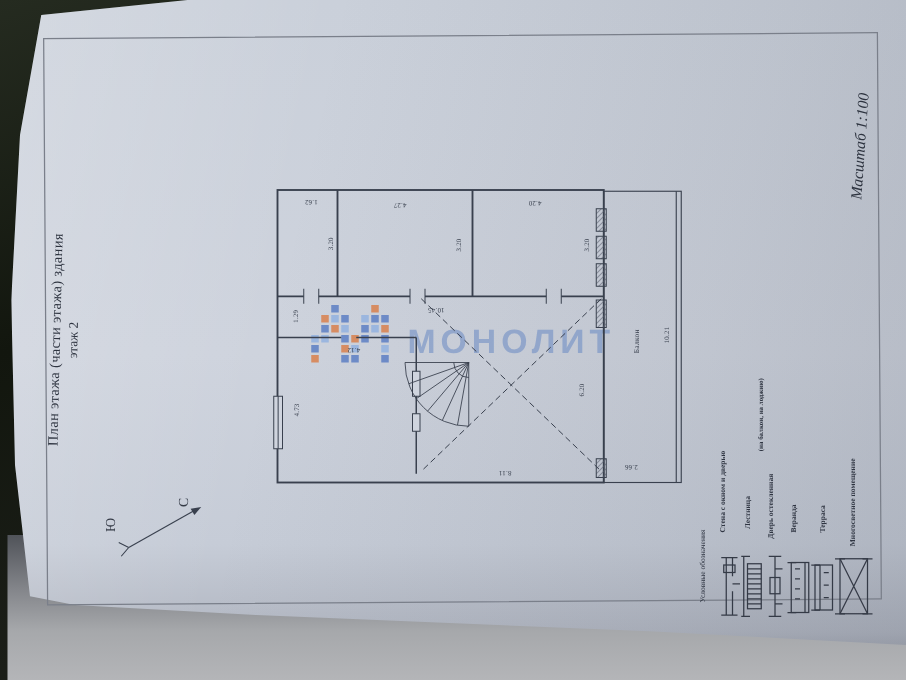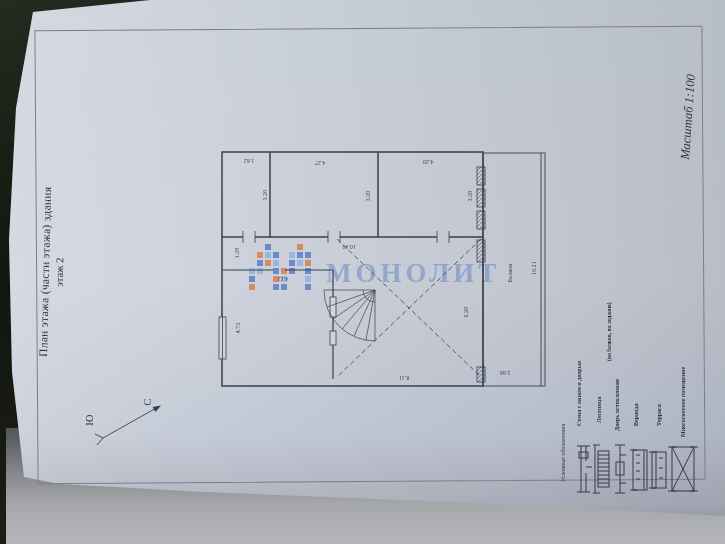--- a/index.html
+++ b/index.html
@@ -23,21 +23,21 @@
   .flip{transform:rotate(180deg);}
   .vert{transform:rotate(-90deg);}
   #title-block{width:232px;height:36px;text-align:center;color:#2e3440;
                transform:rotate(-88.6deg);}
   #title-line1{font-size:11.5px;letter-spacing:0.3px;}
   #title-line2{font-size:10.5px;margin-top:3px;}
   #scale-note{width:130px;height:16px;font-size:12.5px;font-style:italic;color:#2e3440;
               text-align:center;transform:rotate(-86deg);}
   .compass-letter{width:16px;height:14px;font-size:11px;color:#343a46;text-align:center;
                   transform:rotate(-90deg);}
-  #watermark-text{font-family:Liberation Serif, serif;font-weight:bold;
+  #watermark-text{font-family:Liberation Sans, sans-serif;font-weight:bold;
                   font-size:27px;letter-spacing:4px;color:rgba(104,136,194,0.55);}
   .leg-label{font-size:6px;font-weight:bold;color:#2f3542;text-align:left;
              white-space:nowrap;transform:rotate(-90deg);height:8px;line-height:8px;}
   #legend-heading{font-size:6px;color:#2f3542;white-space:nowrap;transform:rotate(-90deg);
                   width:84px;height:8px;line-height:8px;}
   svg{display:block;}
 </style>
 </head>
 <body>
 

